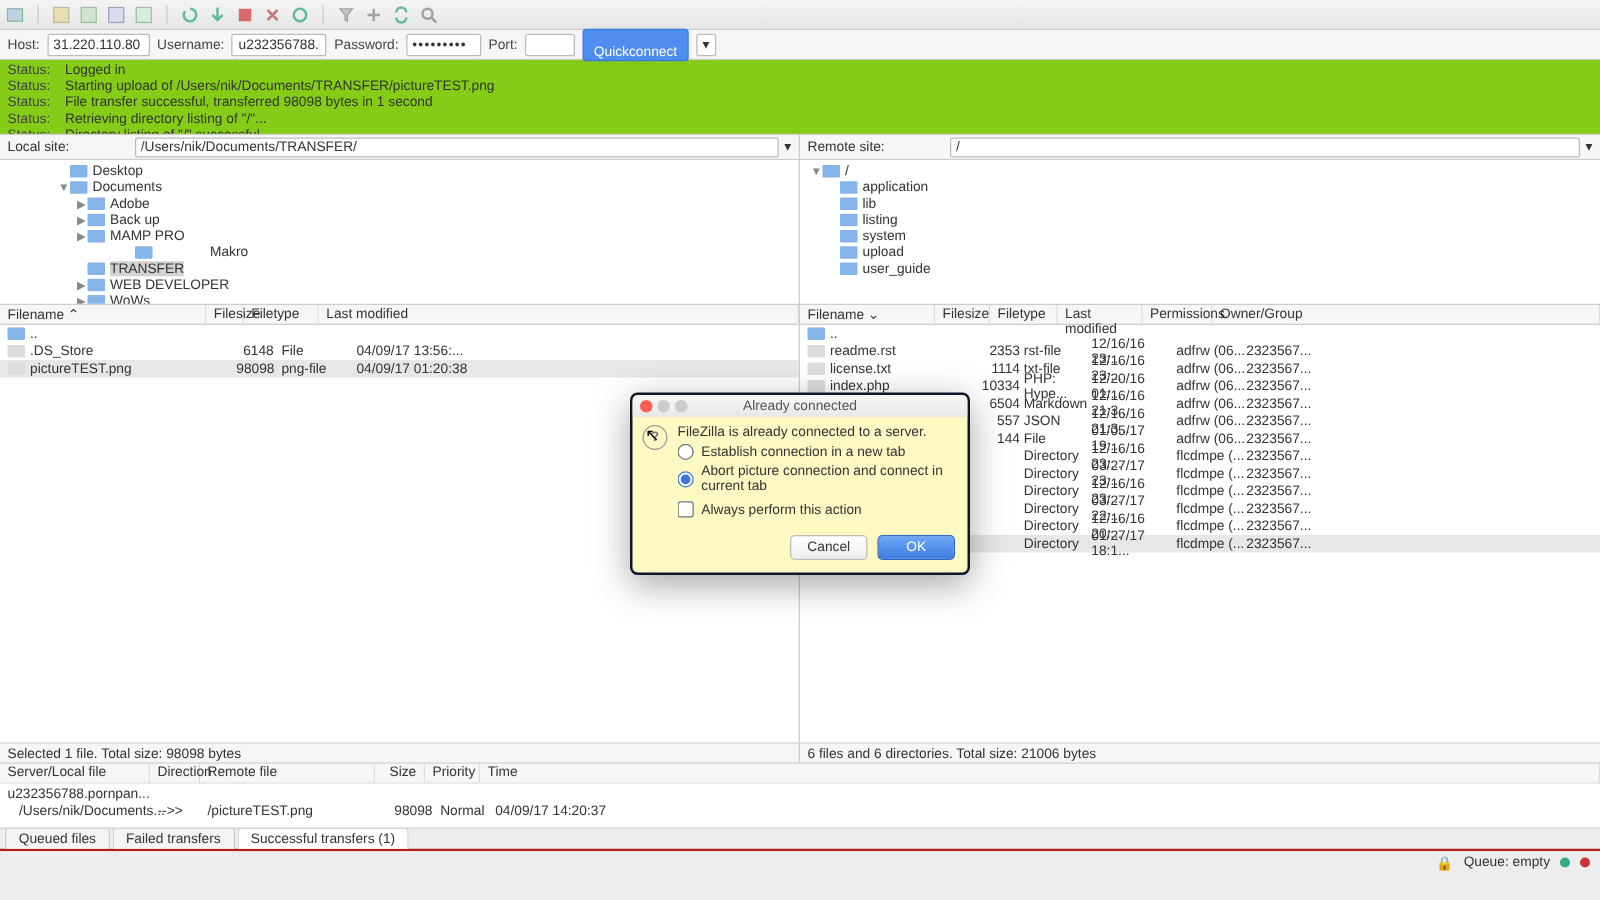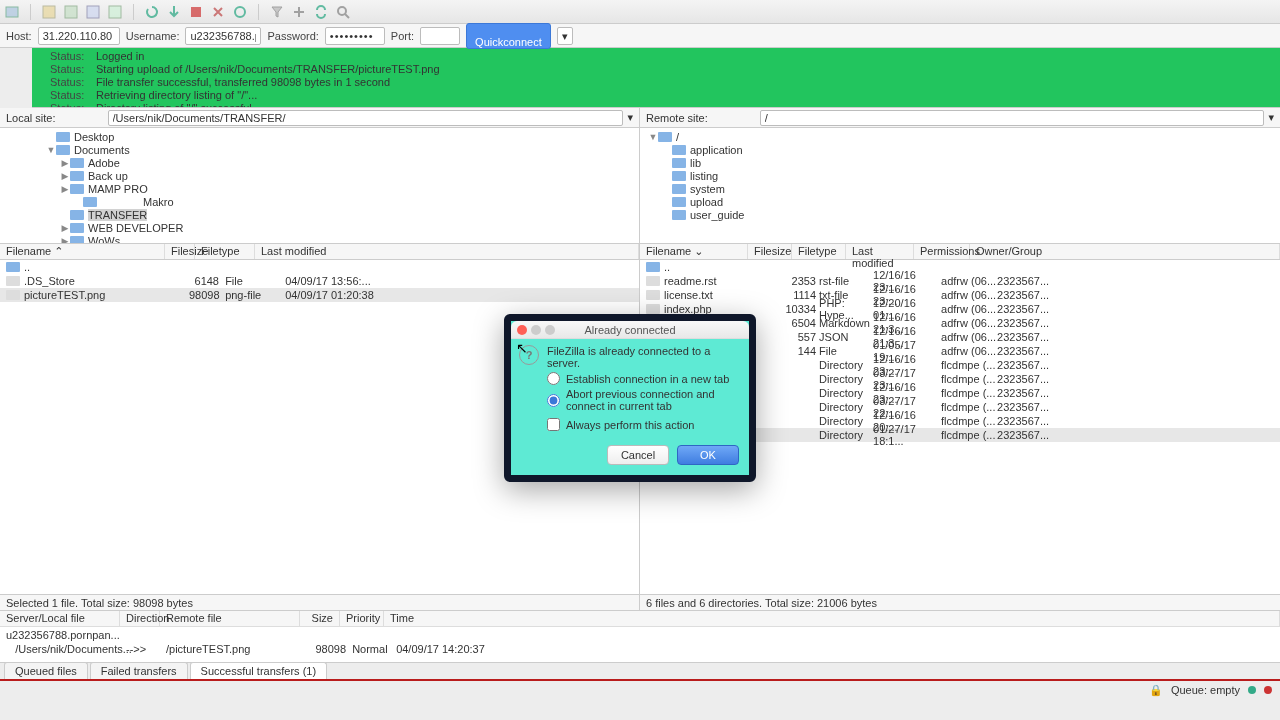--- a/index.html
+++ b/index.html
@@ -5,21 +5,21 @@
 * { margin:0; padding:0; box-sizing:border-box; font-family:"Lucida Grande",Arial,sans-serif; font-size:11px; color:#333; }
 body { width:1280px; height:720px; background:#ededed; overflow:hidden; position:relative; }
 .toolbar { height:24px; background:linear-gradient(#f4f4f4,#e6e6e6); border-bottom:1px solid #ccc; display:flex; align-items:center; padding:0 4px; gap:6px; }
 .toolbar .ticon { width:16px; height:16px; display:inline-block; opacity:.75; }
 .toolbar .sep { width:1px; height:16px; background:#ccc; margin:0 4px; }
 .quickbar { height:24px; background:#f6f6f6; border-bottom:1px solid #ccc; display:flex; align-items:center; padding:0 6px; gap:6px; }
 .quickbar label { color:#444; }
 .quickbar input { border:1px solid #bcbcbc; border-radius:2px; height:18px; padding:0 4px; background:#fff; }
 .quickbar .btn { background:#4f8ef0; color:#fff; border:1px solid #3b78d8; border-radius:3px; height:19px; padding:12px 8px; cursor:pointer; }
 .quickbar .drop { width:16px; height:18px; border:1px solid #bcbcbc; border-radius:2px; background:#fff; text-align:center; line-height:16px; }
-.log { height:60px; background:#22c55e; border-bottom:1px solid #ccc; overflow:hidden; padding:2px 18px;margin-left:32px; }
+.log { height:60px; background:#84cc16; border-bottom:1px solid #ccc; overflow:hidden; padding:2px 6px; }
 .log .line { display:flex; gap:10px; line-height:13px; }
 .log .lbl { width:36px; color:#444; }
 .sitebar { height:20px; display:flex; border-bottom:1px solid #ccc; }
 .sitebar .half { width:50%; display:flex; align-items:center; padding:0 6px; gap:4px; background:#f6f6f6; }
 .sitebar input { flex:1; border:1px solid #bcbcbc; border-radius:2px; height:16px; padding:0 4px; background:#fff;margin-left:48px; }
 .sitebar .half:first-child { border-right:1px solid #ccc; }
 .trees { height:116px; display:flex; border-bottom:1px solid #ccc; background:#fff; }
 .trees .half { width:50%; overflow:hidden; padding:2px 0; }
 .trees .half:first-child { border-right:1px solid #ccc; position:relative; }
 .tree-row { display:flex; align-items:center; height:13px; padding:0 4px; }
@@ -43,21 +43,21 @@
 .queuehdr { height:16px; display:flex; background:#f6f6f6; border-bottom:1px solid #ddd; }
 .queuehdr .qc { padding:1px 6px; border-right:1px solid #ddd; }
 .queue { height:36px; background:#fff; border-bottom:1px solid #ccc; padding:2px 0; }
 .qrow { display:flex; padding-left:6px; height:14px; align-items:flex-start; }
 .tabs { height:18px; display:flex; align-items:end; padding-left:4px; gap:2px; background:#ededed; border-bottom:2px solid #b91c1c; }
 .tab { padding:2px 10px; background:#f4f4f4; border:1px solid #ccc; border-bottom:none; border-radius:3px 3px 0 0; }
 .tab.active { background:#fff; }
 .footer { height:18px; background:#ededed; display:flex; align-items:center; justify-content:flex-end; padding:0 8px; gap:8px; }
 .footer .dot { width:8px; height:8px; border-radius:50%; }
 
-.dialog { position:absolute; left:504px; top:314px; width:252px; background:#5eead4; border:7px solid #0f172a; border-radius:6px; box-shadow:0 8px 30px rgba(0,0,0,.35); }
+.dialog { position:absolute; left:504px; top:314px; width:272px; background:#fef9c3; border:2px solid #0f172a; border-radius:6px; box-shadow:0 8px 30px rgba(0,0,0,.35); }
 .dialog .titlebar { height:18px; display:flex; align-items:center; position:relative; border-bottom:1px solid #ddd; background:linear-gradient(#f8f8f8,#e8e8e8); border-radius:6px 6px 0 0; }
 .dialog .dots { position:absolute; left:6px; display:flex; gap:4px; }
 .dialog .dots span { width:10px; height:10px; border-radius:50%; background:#ccc; }
 .dialog .dots span.r { background:#ff5f56; }
 .dialog .titlebar .t { width:100%; text-align:center; color:#555; }
 .dialog .body { padding:6px 10px 8px 36px; position:relative; }
 .dialog .qicon { position:absolute; left:8px; top:6px; width:20px; height:20px; border:1px solid #999; border-radius:50%; text-align:center; line-height:18px; font-weight:bold; color:#777; }
 .dialog .radio { display:flex; align-items:center; gap:6px; margin:3px 0; }
 .dialog .radio input { accent-color:#3b78d8; }
 .dialog .btns { display:flex; justify-content:flex-end; gap:8px; padding:6px 10px 10px; }
@@ -220,21 +220,21 @@
       <div class="tree-row" style="padding-left: 60px;">
         <span class="arrow">▶</span>
         <span class="folder"></span>
         <span class="name">Back up</span>
       </div>
       <div class="tree-row" style="padding-left: 60px;">
         <span class="arrow">▶</span>
         <span class="folder"></span>
         <span class="name">MAMP PRO</span>
       </div>
-      <div class="tree-row" style="padding-left: 31px; gap: 42px;">
+      <div class="tree-row" style="padding-left: 56px; gap: 42px;">
         <span class="arrow"></span>
         <span class="folder"></span>
         <span class="name">Makro</span>
       </div>
       <div class="tree-row sel" style="padding-left: 60px;">
         <span class="arrow"></span>
         <span class="folder"></span>
         <span class="name">TRANSFER</span>
       </div>
       <div class="tree-row" style="padding-left: 60px;">
@@ -369,21 +369,21 @@
   </div>
   <div class="body">
     <div class="qicon">?</div>
     <div>FileZilla is already connected to a server.</div>
     <label class="radio">
         <input type="radio" name="r" style="">
         <span>Establish connection in a new tab</span>
       </label>
     <label class="radio">
         <input type="radio" name="r" checked="" style="">
-        <span>Abort previous connection and connect in current tab</span>
+        <span>Abort picture connection and connect in current tab</span>
       </label>
     <label class="chk">
         <input type="checkbox" style="">
         <span>Always perform this action</span>
       </label>
   </div>
   <div class="btns">
     <button>Cancel</button>
     <button class="primary">OK</button>
   </div>

